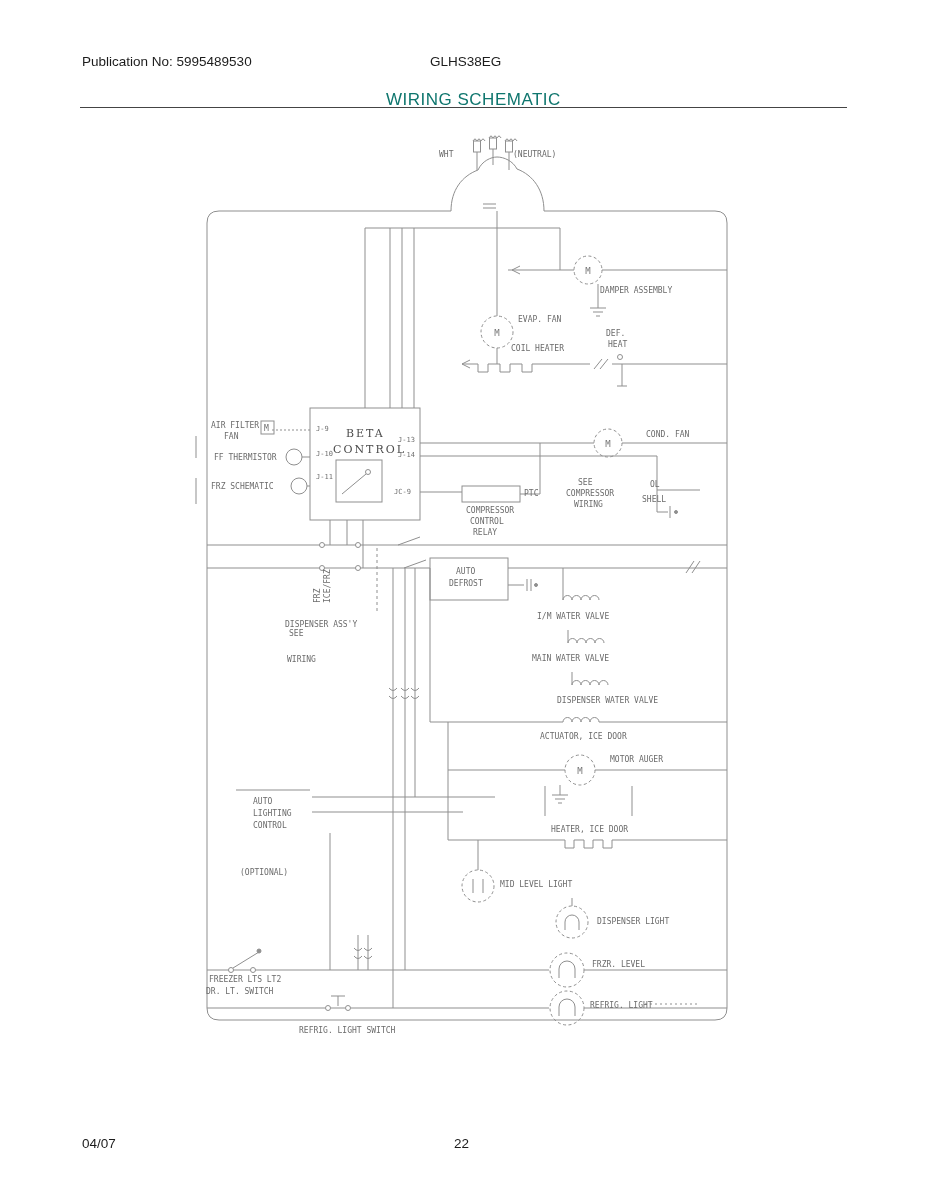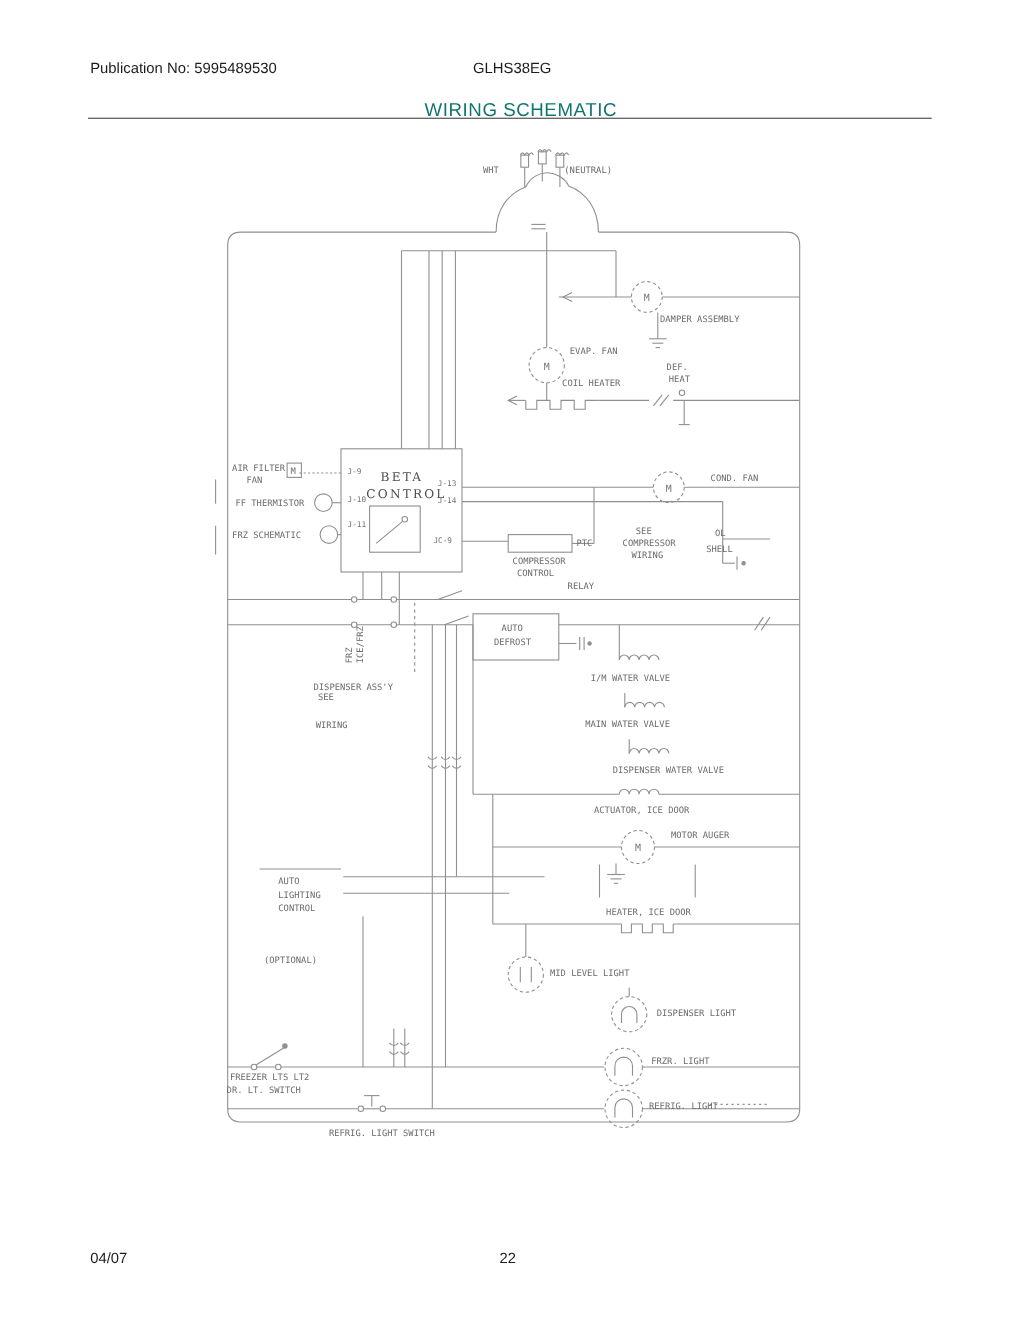--- a/index.html
+++ b/index.html
@@ -279,21 +279,21 @@
   <span class="pin" style="left:316px;top:450px;">J-10</span>
   <span class="pin" style="left:316px;top:473px;">J-11</span>
   <span class="pin" style="left:398px;top:436px;">J-13</span>
   <span class="pin" style="left:398px;top:451px;">J-14</span>
   <span class="pin" style="left:394px;top:488px;">JC-9</span>
 
   <span class="lbl" style="left:630px;top:430px;margin-left:16px;">COND. FAN</span>
   <span class="lbl" style="left:524px;top:489px;">PTC</span>
   <span class="lbl" style="left:466px;top:506px;">COMPRESSOR</span>
   <span class="lbl" style="left:470px;top:517px;">CONTROL</span>
-  <span class="lbl" style="left:473px;top:528px;margin-left:43px;">RELAY</span>
+  <span class="lbl" style="left:473px;top:528px;">RELAY</span>
   <span class="lbl" style="left:578px;top:478px;">SEE</span>
   <span class="lbl" style="left:566px;top:489px;">COMPRESSOR</span>
   <span class="lbl" style="left:574px;top:500px;">WIRING</span>
   <span class="lbl" style="left:650px;top:480px;">OL</span>
   <span class="lbl" style="left:642px;top:495px;">SHELL</span>
 
   <span class="lbl vert" style="left:313px;top:603px;">FRZ</span>
   <span class="lbl vert" style="left:323px;top:603px;">ICE/FRZ</span>
 
   <span class="lbl" style="left:456px;top:567px;">AUTO</span>
@@ -310,20 +310,20 @@
   <span class="lbl" style="left:287px;top:655px;">WIRING</span>
 
   <span class="lbl" style="left:253px;top:797px;">AUTO</span>
   <span class="lbl" style="left:253px;top:809px;">LIGHTING</span>
   <span class="lbl" style="left:253px;top:821px;">CONTROL</span>
   <span class="lbl" style="left:240px;top:868px;">(OPTIONAL)</span>
 
   <span class="lbl" style="left:551px;top:825px;text-align:right;">HEATER, ICE DOOR</span>
   <span class="lbl" style="left:500px;top:880px;">MID LEVEL LIGHT</span>
   <span class="lbl" style="left:597px;top:917px;text-align:center;">DISPENSER LIGHT</span>
-  <span class="lbl" style="left:592px;top:960px;">FRZR. LIGHT</span>
+  <span class="lbl" style="left:592px;top:960px;">FRZR. LEVEL</span>
   <span class="lbl" style="left:590px;top:1001px;">REFRIG. LIGHT</span>
 
   <span class="lbl" style="left:209px;top:975px;">FREEZER LTS LT2</span>
   <span class="lbl" style="left:206px;top:987px;">DR. LT. SWITCH</span>
   <span class="lbl" style="left:299px;top:1026px;">REFRIG. LIGHT SWITCH</span>
 
 </div>
 
 </body></html>

